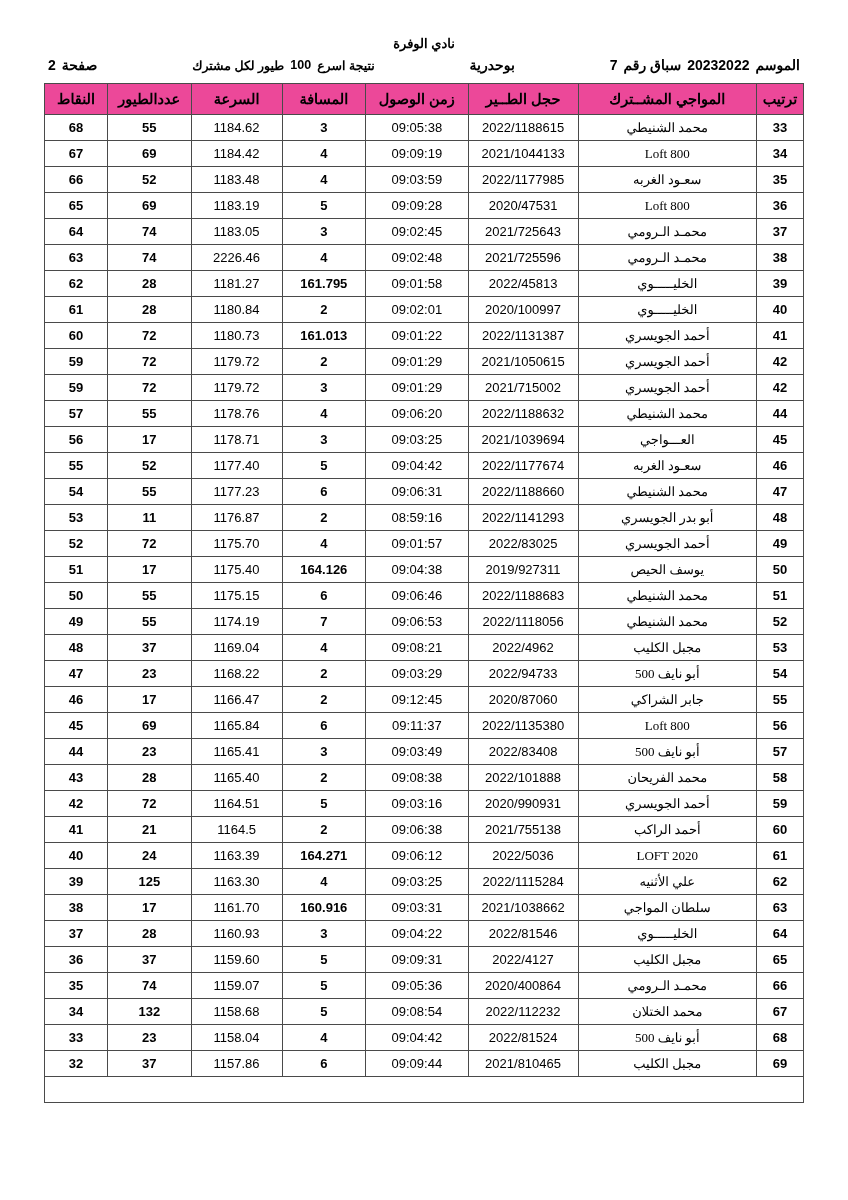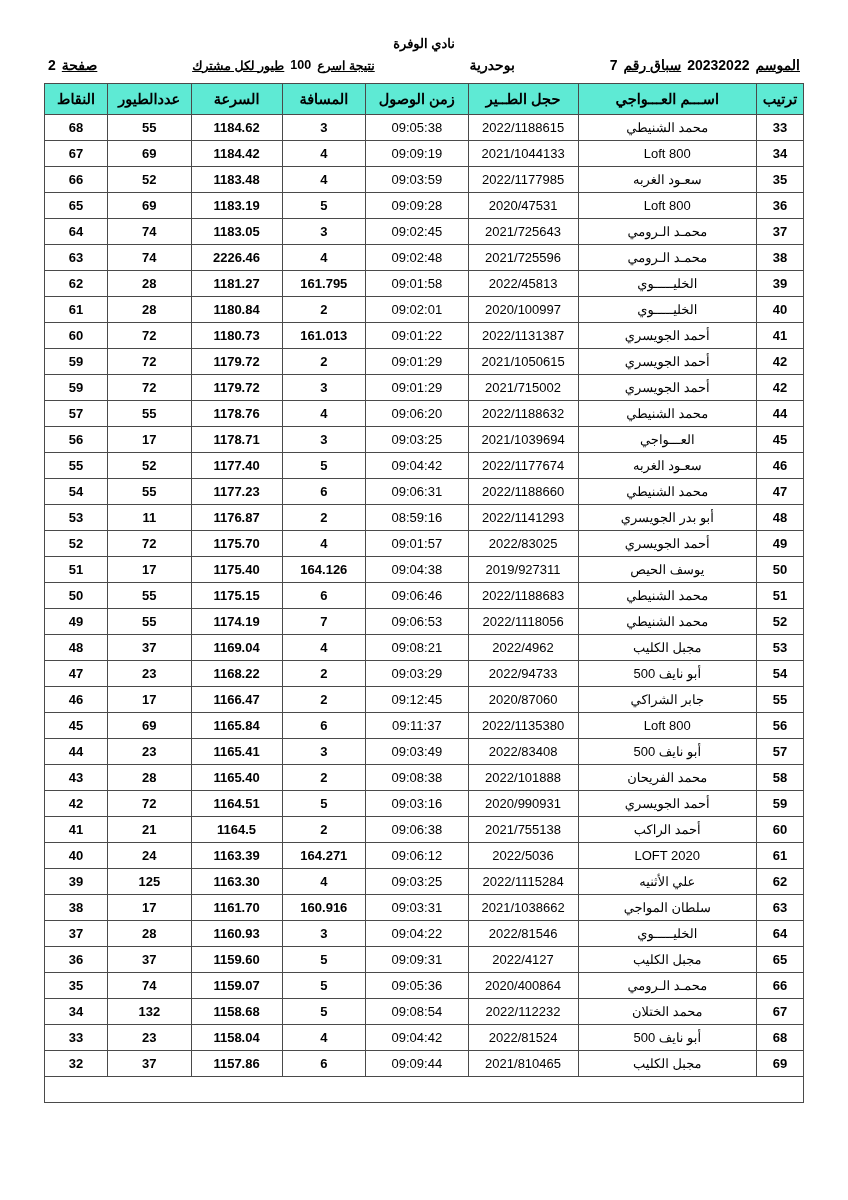--- a/index.html
+++ b/index.html
@@ -39,21 +39,21 @@
     margin-bottom: 10px;
     padding: 0 4px 0 4px;
   }
   .meta-cell {
     white-space: nowrap;
     display: flex;
     flex-direction: row;
     align-items: center;
     gap: 6px;
   }
-  .meta-cell .lbl { font-weight: bold; text-decoration: underline; }
+  .meta-cell .lbl { font-weight: bold; }
   .meta-cell .val { font-weight: bold; }
   .meta-small {
     font-size: 12.5px;
     font-weight: bold;
   }
   table.results {
     border-collapse: collapse;
     width: 100%;
     table-layout: fixed;
   }
@@ -62,38 +62,38 @@
     text-align: center;
     vertical-align: middle;
     padding: 0;
     height: 25px;
     font-size: 13px;
   }
   table.results thead th {
     height: 30px;
     font-size: 14.5px;
     font-weight: bold;
-    background: #5eead4;
+    background: #ec4899;
   }
   
   col.c-rank     { width: 6.2%; }
   col.c-member   { width: 23.5%; }
   col.c-ring     { width: 14.5%; }
   col.c-arrival  { width: 13.5%; }
   col.c-distance { width: 11%; }
   col.c-speed    { width: 12%; }
   col.c-birds    { width: 11%; }
   col.c-points   { width: 8.3%; }
 
   td.rank   { font-weight: bold; font-size: 13.5px; }
-  td.member { font-size: 12.5px; }
+  td.member { font-size: 12.5px; font-family: Liberation Serif, serif; }
   td.ring   { font-size: 12.5px; }
   td.arrival{ font-weight: normal; font-size: 13px; }
   td.distance { font-weight: bold; font-size: 13px; }
-  td.speed  { font-weight: bold; font-size: 13.5px; }
+  td.speed  { font-weight: normal; font-size: 13.5px; }
   td.birds  { font-weight: bold; font-size: 13px; }
   td.points { font-weight: bold; font-size: 13.5px; }
 
   .spacer-row td { border: 1px solid #4a4a4a; height: 20px; }
 </style>
 </head>
 <body>
 
 <div class="page">
 
@@ -127,21 +127,21 @@
       <col class="c-ring">
       <col class="c-arrival">
       <col class="c-distance">
       <col class="c-speed">
       <col class="c-birds">
       <col class="c-points">
     </colgroup>
     <thead>
       <tr>
         <th>ترتيب</th>
-        <th>اســـم العـــواجي</th>
+        <th>المواجي المشــترك</th>
         <th>حجل الطــير</th>
         <th>زمن الوصول</th>
         <th>المسافة</th>
         <th>السرعة</th>
         <th>عددالطيور</th>
         <th>النقاط</th>
       </tr>
     </thead>
     <tbody>
         <tr>

